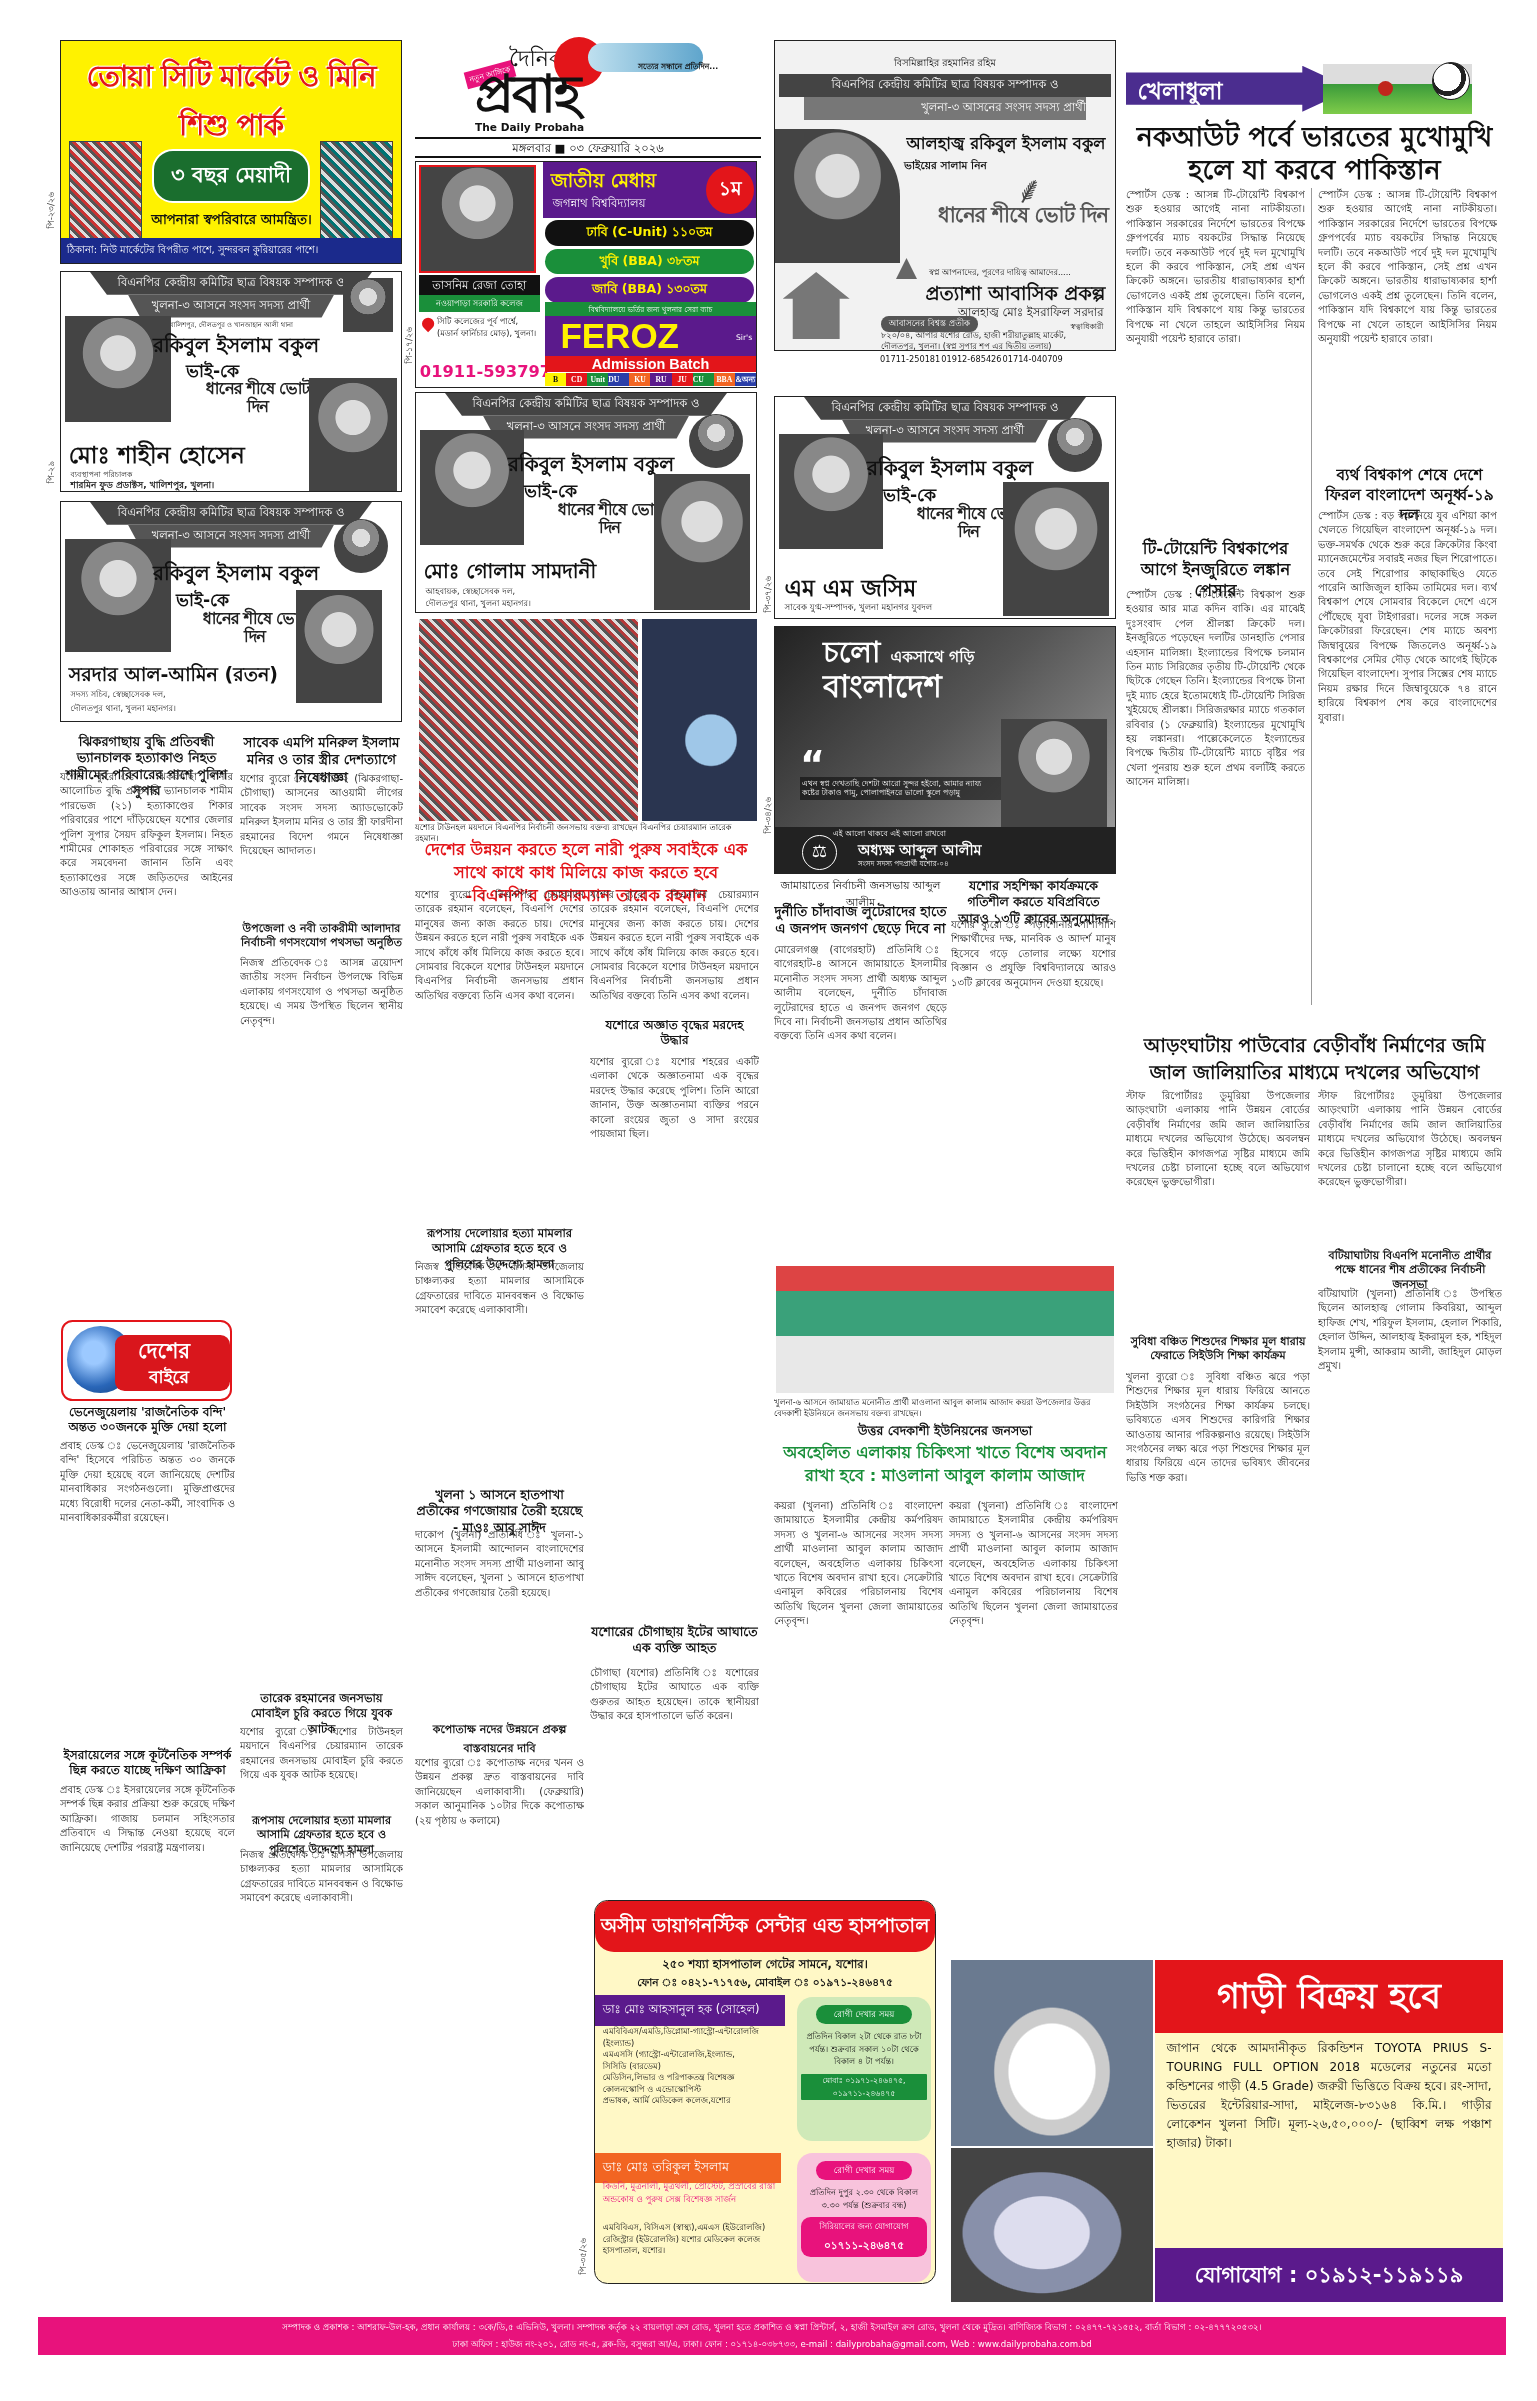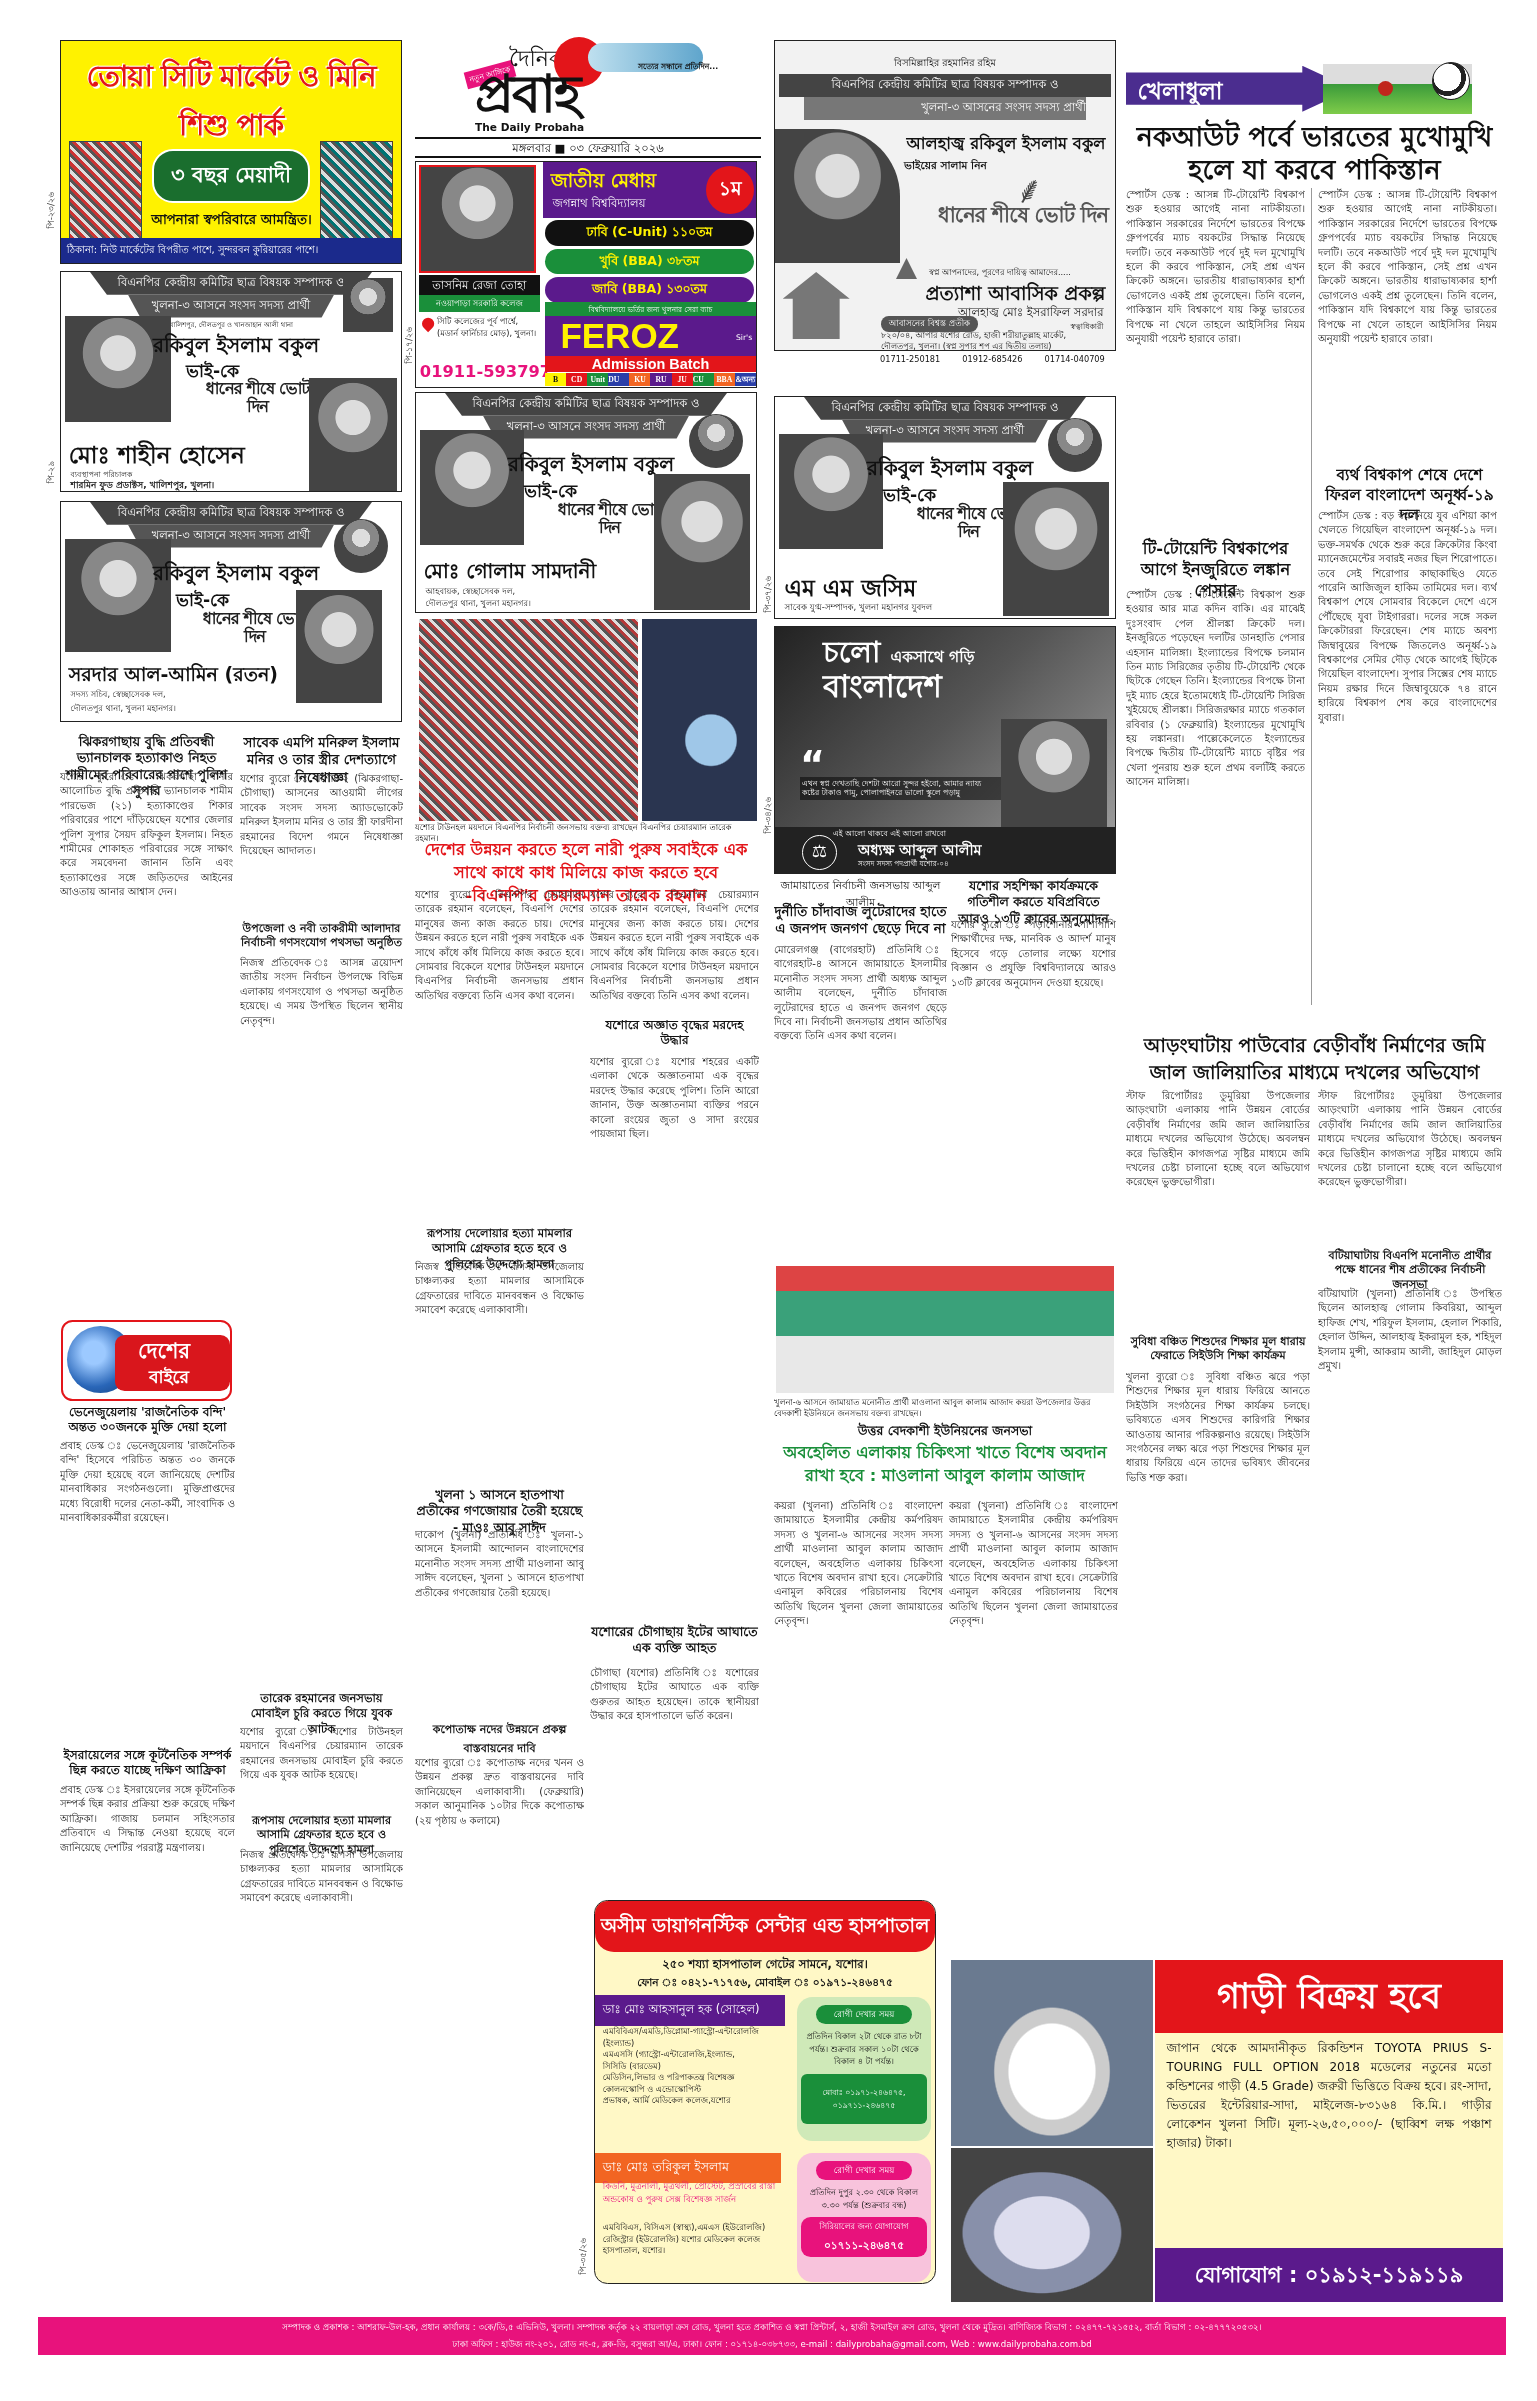--- a/index.html
+++ b/index.html
@@ -95,21 +95,21 @@
   <div style="position:absolute;left:7.7px;top:231px;width:67px;height:67px;background:#777;clip-path:polygon(50% 0,100% 40%,85% 40%,85% 100%,15% 100%,15% 40%,0 40%)"></div>
   <div style="position:absolute;left:121px;top:217px;width:21px;height:21px;background:#666;clip-path:polygon(50% 0,100% 100%,0 100%)"></div>
   <div style="position:absolute;left:154px;top:225px;font-size:8.2px">স্বপ্ন আপনাদের, পূরণের দায়িত্ব আমাদের.....</div>
   <div style="position:absolute;right:9.6px;top:238px;font-size:19px;font-weight:900">প্রত্যাশা আবাসিক প্রকল্প</div>
   <div style="position:absolute;right:11.5px;top:263px;font-size:11.5px">আলহাজ্ব মোঃ ইসরাফিল সরদার</div>
   <div style="position:absolute;right:11.5px;top:279px;font-size:7.7px">স্বত্বাধিকারী</div>
   <div style="position:absolute;left:106px;top:275px;background:#555;color:#fff;font-size:8.6px;padding:1px 7.7px;border-radius:7.7px">আবাসনের বিশ্বস্ত প্রতীক</div>
   <div style="position:absolute;left:106px;top:288px;font-size:8.2px;white-space:nowrap">৮২০/০৪, আপার যশোর রোড, হাজী শরীয়াতুল্লাহ মার্কেট,</div>
   <div style="position:absolute;left:106px;top:299px;font-size:8.2px;white-space:nowrap">দৌলতপুর, খুলনা। (স্বপ্ন সুপার শপ এর দ্বিতীয় তলায়)</div>
 </div>
-<div class="abs" style="left:880px;top:354px;font-size:8.2px;display:flex;gap:22px">
+<div class="abs" style="left:880px;top:354px;font-size:8.2px;display:flex;gap:1px">
   <span>01711-250181</span>
   <span>01912-685426</span>
   <span>01714-040709</span>
 </div>
 
 <div class="abs" style="left:1126px;top:58px;width:377px;height:60px">
   <div style="position:absolute;left:0;top:7.7px;width:226px;height:46px;background:#4b2d8f;clip-path:polygon(0 15%,78% 15%,78% 0,100% 50%,78% 100%,78% 85%,0 85%)"></div>
   <div style="position:absolute;left:11.5px;top:15.4px;color:#fff;font-size:23px;font-weight:bold">খেলাধুলা</div>
   <div style="position:absolute;left:197px;top:5.8px;width:149px;height:50px;background:linear-gradient(180deg,#ddd 0 40%,#3a9a3a 40%,#7fcc4a)"></div>
   <div style="position:absolute;left:252px;top:23px;width:15.4px;height:15.4px;border-radius:50%;background:#c0261c"></div>
@@ -268,21 +268,21 @@
     <div>এমবিবিএস/এমডি,ডিপ্লোমা-গ্যাস্ট্রো-এন্টারোলজি (ইংল্যান্ড)</div>
     <div>এমএসসি (গ্যাস্ট্রো-এন্টারোলজি,ইংল্যান্ড,</div>
     <div>সিসিডি (বারডেম)</div>
     <div>মেডিসিন,লিভার ও পরিপাকতন্ত্র বিশেষজ্ঞ</div>
     <div>কোলনস্কোপি ও এন্ডোস্কোপিস্ট</div>
     <div>প্রভাষক, আর্মি মেডিকেল কলেজ,যশোর</div>
   </div>
   <div style="position:absolute;left:202px;top:96px;width:134px;height:144px;background:#cfe9b8;border-radius:15.4px">
     <div style="margin:7.7px 19px 0;background:#1a8f3a;color:#fff;font-size:8.6px;text-align:center;border-radius:9.6px;padding:2.9px 0">রোগী দেখার সময়</div>
     <div style="font-size:8.2px;text-align:center;padding:5.8px 7.7px;line-height:12.5px">প্রতিদিন বিকাল ২টা থেকে রাত ৮টা পর্যন্ত। শুক্রবার সকাল ১০টা থেকে বিকাল ৪ টা পর্যন্ত।</div>
-    <div style="margin:0 3.8px;background:#1a8f3a;color:#fff;font-size:7.7px;text-align:center;border-radius:6px;padding:12px">মোবাঃ ০১৯৭১-২৪৬৪৭৫, ০১৯৭১১-২৪৬৪৭৫</div>
+    <div style="margin:0 3.8px;background:#1a8f3a;color:#fff;font-size:7.7px;text-align:center;border-radius:1px;padding:0">মোবাঃ ০১৯৭১-২৪৬৪৭৫, ০১৯৭১১-২৪৬৪৭৫</div>
   </div>
   <div style="position:absolute;left:0;top:252px;width:186px;background:#f26522;color:#fff;font-size:12.5px;padding:4.8px 7.7px">ডাঃ মোঃ তরিকুল ইসলাম</div>
   <div style="position:absolute;left:7.7px;top:279px;width:183px;font-size:8.6px;color:#e8127c;line-height:12.5px">কিডনি, মুত্রনালী, মুত্রথলী, প্রোস্টেট, প্রস্রাবের রাস্তা অন্ডকোষ ও পুরুষ সেক্স বিশেষজ্ঞ সার্জন</div>
   <div style="position:absolute;left:7.7px;top:321px;width:183px;font-size:8.2px;line-height:11.5px">এমবিবিএস, বিসিএস (স্বাস্থ্য),এমএস (ইউরোলজি) রেজিস্ট্রার (ইউরোলজি) যশোর মেডিকেল কলেজ হাসপাতাল, যশোর।</div>
   <div style="position:absolute;left:202px;top:252px;width:134px;height:129px;background:#f8c3dc;border-radius:15.4px">
     <div style="margin:7.7px 19px 0;background:#e8127c;color:#fff;font-size:8.6px;text-align:center;border-radius:9.6px;padding:2.9px 0">রোগী দেখার সময়</div>
     <div style="font-size:8.2px;text-align:center;padding:5.8px 7.7px;line-height:12.5px">প্রতিদিন দুপুর ২.৩০ থেকে বিকাল ৩.৩০ পর্যন্ত (শুক্রবার বন্ধ)</div>
     <div style="margin:0 3.8px;background:#e8127c;color:#fff;font-size:8.2px;text-align:center;border-radius:9.6px 9.6px 0 0;padding:2.9px">সিরিয়ালের জন্য যোগাযোগ</div>
     <div style="margin:0 3.8px;background:#e8127c;color:#fff;font-size:10.6px;font-weight:bold;text-align:center;border-radius:0 0 9.6px 9.6px;padding:1.9px">০১৭১১-২৪৬৪৭৫</div>
   </div>

